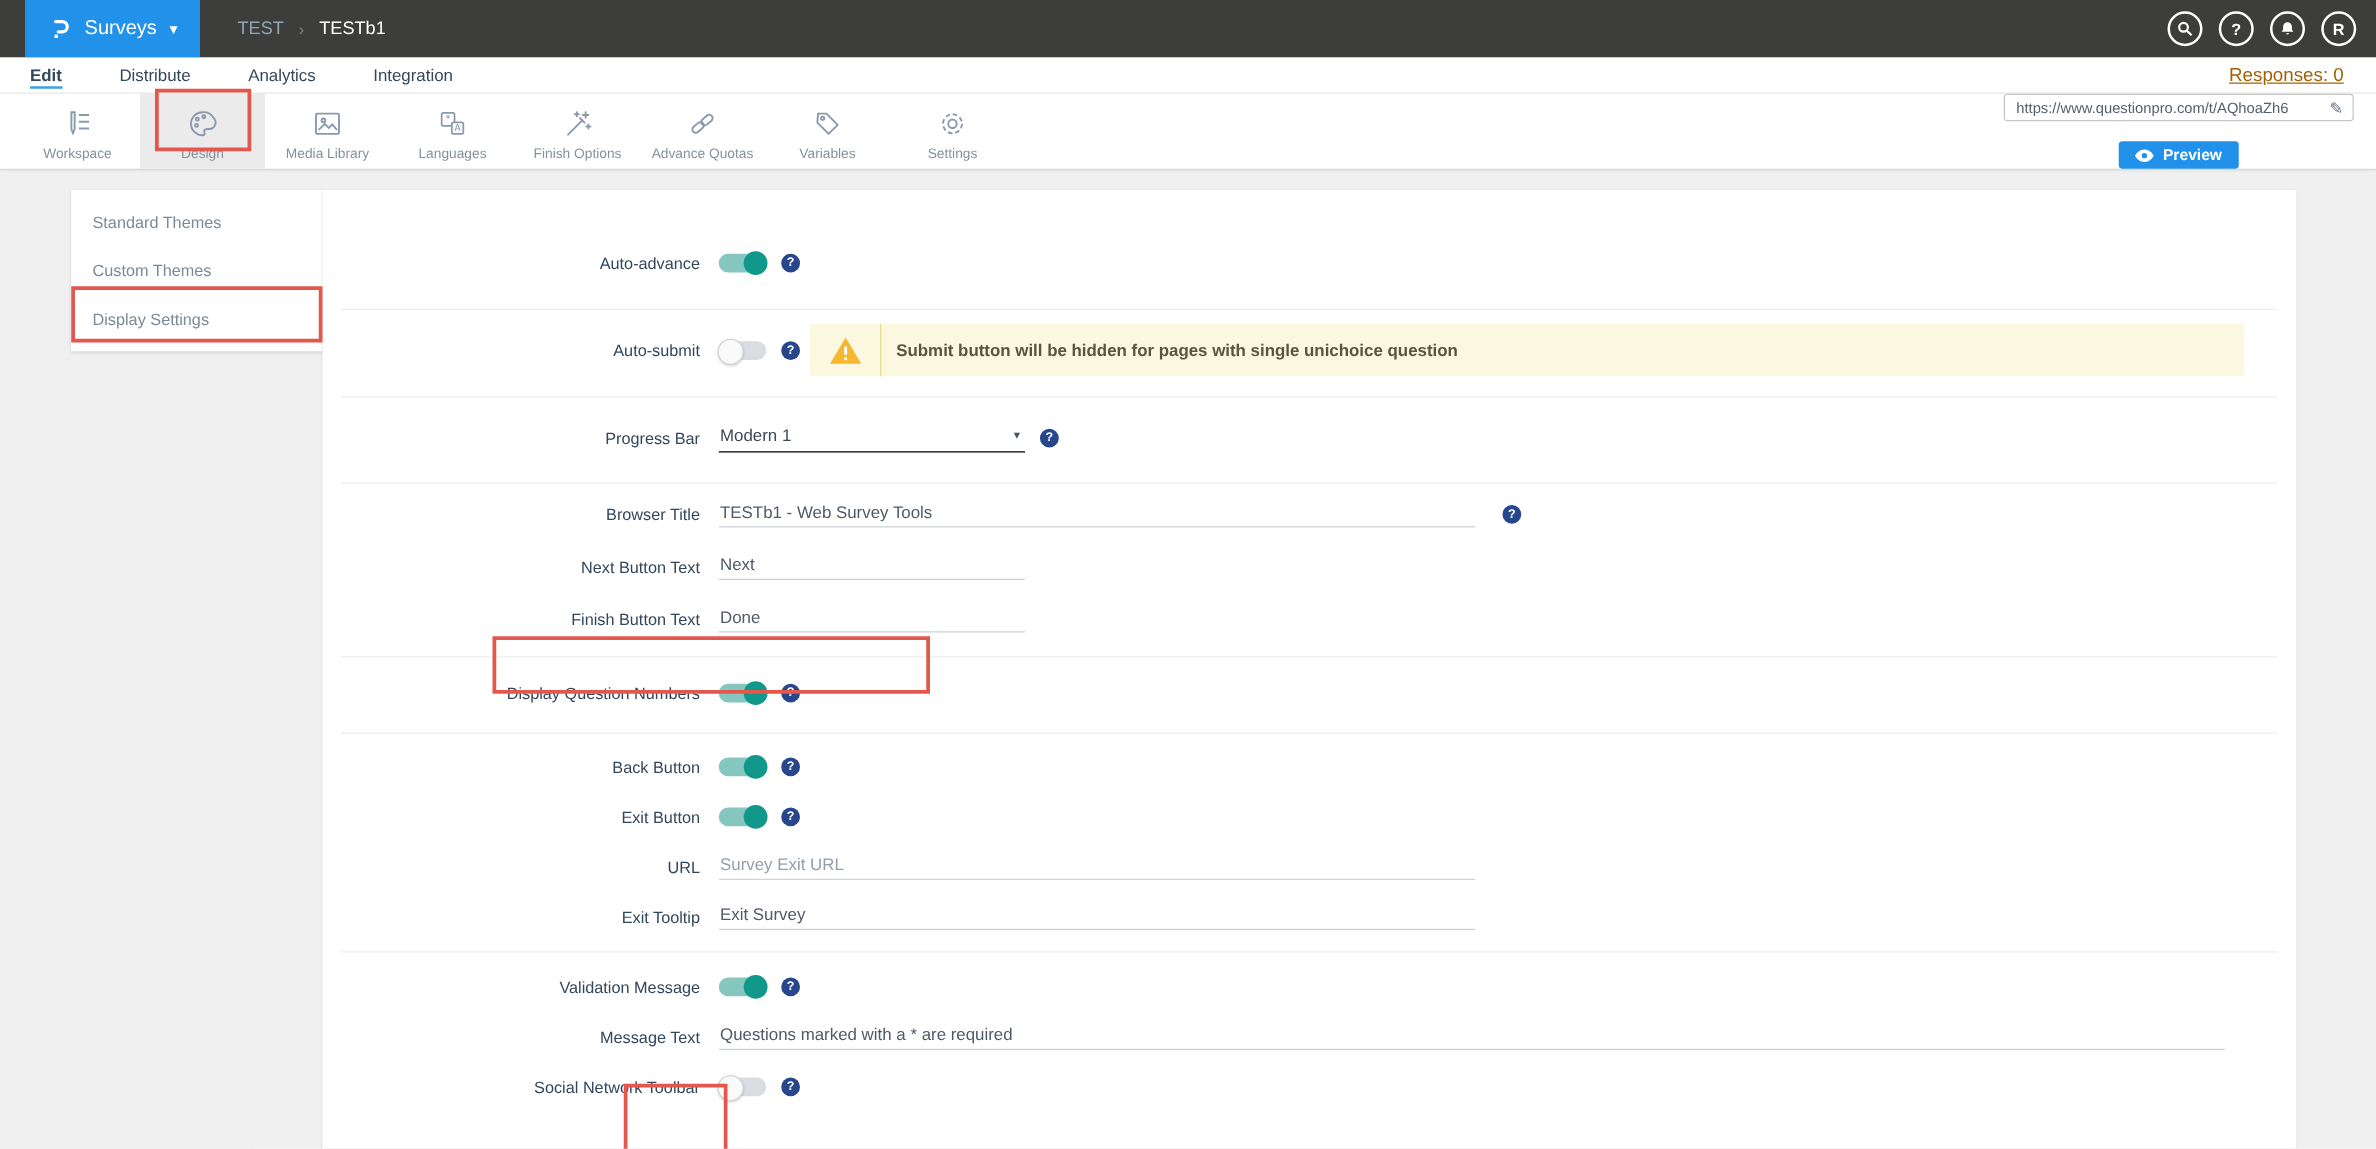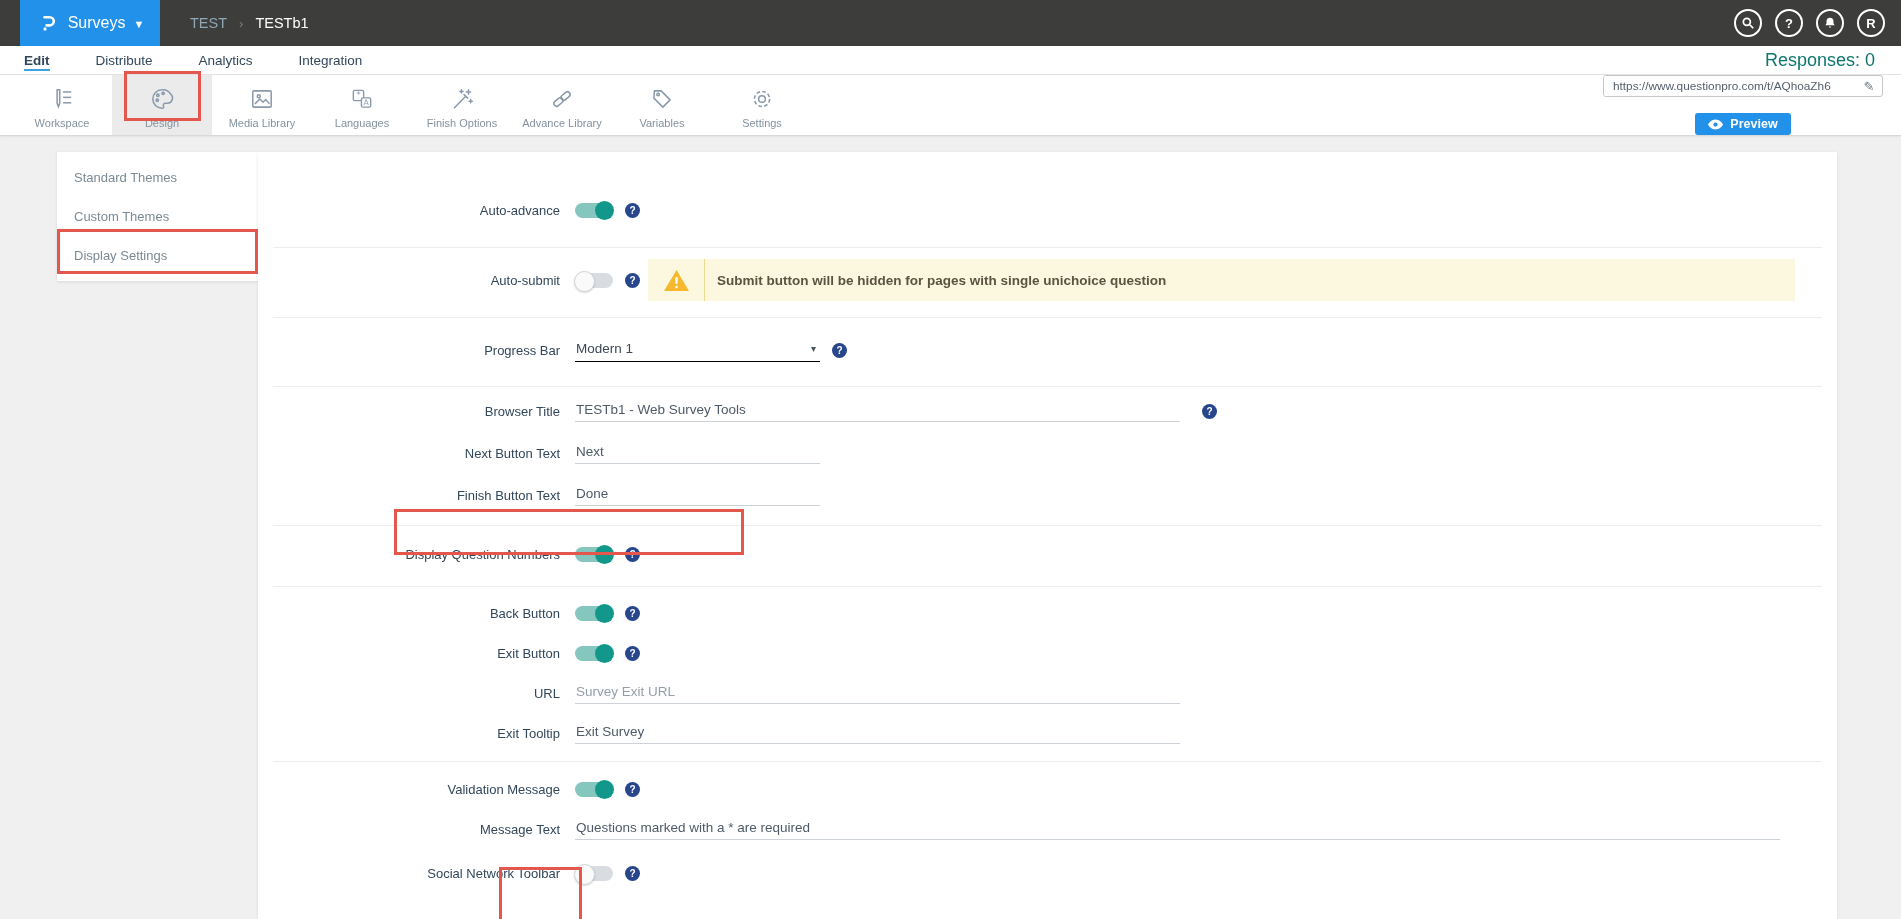--- a/index.html
+++ b/index.html
@@ -24,21 +24,21 @@
   .crumb-current { color:#ffffff; font-size:14.5px; }
   .top-icons { display:flex; align-items:center; gap:13px; padding-right:16px; }
   .circle-btn { width:28px; height:28px; border:2px solid #fff; border-radius:50%; display:flex; align-items:center; justify-content:center; color:#fff; font-size:13px; font-weight:700; cursor:pointer; }
   .circle-btn svg { display:block; }
 
   
   .tabs { position:absolute; left:0; top:46px; width:1901px; height:29px; background:#fff; border-bottom:1px solid #e3e3e3; display:flex; align-items:center; padding-left:24px; gap:46px; }
   .tab { font-size:13.5px; color:#33475b; font-weight:500; cursor:pointer; height:100%; display:flex; align-items:center; position:relative; }
   .tab.active { font-weight:700; }
   .tab.active::after { content:""; position:absolute; left:0; right:0; bottom:3px; height:2px; background:#3da2e0; }
-  .responses { position:absolute; right:26px; top:0; height:100%; display:flex; align-items:center; color:#0f766e; font-size:18px; }
+  .responses { position:absolute; right:26px; top:0; height:100%; display:flex; align-items:center; color:#a16207; font-size:15px;text-decoration:underline; }
 
   
   .toolbar { position:absolute; left:0; top:75px; width:1901px; height:61px; background:#fff; border-bottom:1px solid #d9d9d9; box-shadow:0 1px 2px rgba(0,0,0,.06); display:flex; align-items:stretch; padding-left:12px; }
   .titem { width:100px; display:flex; flex-direction:column; align-items:center; justify-content:center; gap:4px; cursor:pointer; padding-top:4px; }
   .titem .ticon { color:#8b99ad; height:27px; display:flex; align-items:center; }
   .titem .tlabel { font-size:11px; color:#84929f; }
   .titem.active { background:#ebebeb; }
   .toolbar-right { margin-left:auto; display:flex; align-items:center; gap:16px; padding-right:18px;flex-direction:column; }
   .urlbox { width:280px; height:28px; border:1px solid #c6c6c6; border-radius:3px; background:#fff; display:flex; align-items:center; overflow:hidden; }
   .urlbox input { border:0; outline:none; flex:1; height:100%; font-size:11.8px; color:#555f6b; padding:0 6px 0 9px; font-family:"Liberation Sans", sans-serif; }
@@ -58,21 +58,21 @@
 
   .s1 { padding:42px 0 21px; }
   .s2 { padding:11px 0 12px; }
   .s3 { padding:20px 0; }
   .s4 { padding:12px 0 14px; }
   .s4 .row { margin-bottom:18px; } .s4 .row:last-child { margin-bottom:0; }
   .s5 { padding:16px 0; }
   .s6 { padding:14px 0 12px; }
   .s6 .row { margin-bottom:16px; } .s6 .row:last-child { margin-bottom:0; }
   .s7 { padding:15px 0; }
-  .s7 .row { margin-bottom:16px; } .s7 .row:last-child { margin-bottom:0;align-items:flex-end; }
+  .s7 .row { margin-bottom:16px; } .s7 .row:last-child { margin-bottom:0; }
   .s8 { padding:16px 0 0; }
 
   
   .toggle { width:38px; height:15px; border-radius:8px; background:#85c6bf; position:relative; cursor:pointer; flex:0 0 auto; }
   .toggle::after { content:""; position:absolute; width:19px; height:19px; border-radius:50%; top:-2px; right:-1px; background:#12988b; }
   .toggle.off { background:#d9dde1; }
   .toggle.off::after { left:-1px; right:auto; background:#fafafa; border:1px solid #cfd4d9; box-shadow:0 1px 2px rgba(0,0,0,.15); }
 
   
   .help { width:15px; height:15px; border-radius:50%; background:#27468c; color:#fff; font-size:10px; font-weight:700; display:flex; align-items:center; justify-content:center; cursor:pointer; flex:0 0 auto; }
@@ -207,21 +207,21 @@
   </div>
   <div class="titem">
     <span class="ticon">
       <svg width="26" height="26" viewBox="0 0 24 24" fill="none" stroke="currentColor" stroke-width="1.4">
           <g transform="rotate(-40 12 12)">
             <rect x="3" y="9.5" width="9.5" height="5" rx="2.5"></rect>
             <rect x="11.5" y="9.5" width="9.5" height="5" rx="2.5"></rect>
           </g>
         </svg>
     </span>
-    <span class="tlabel">Advance Library</span>
+    <span class="tlabel">Advance Quotas</span>
   </div>
   <div class="titem">
     <span class="ticon">
       <svg width="26" height="26" viewBox="0 0 24 24" fill="none" stroke="currentColor" stroke-width="1.4">
           <path d="M5 4.5h6.2l8.3 8.3-6.7 6.7-8.3-8.3z" stroke-linejoin="round"></path>
           <circle cx="8.4" cy="7.9" r="1.2"></circle>
         </svg>
     </span>
     <span class="tlabel">Variables</span>
   </div>

